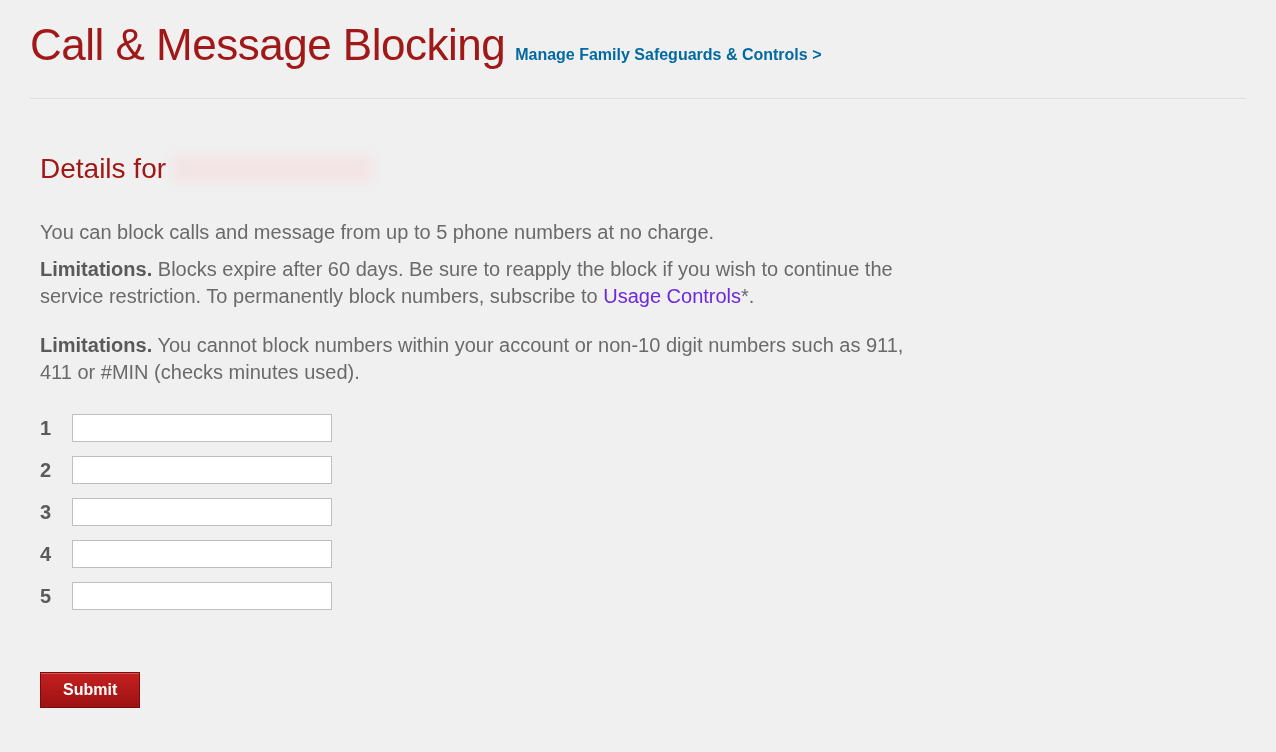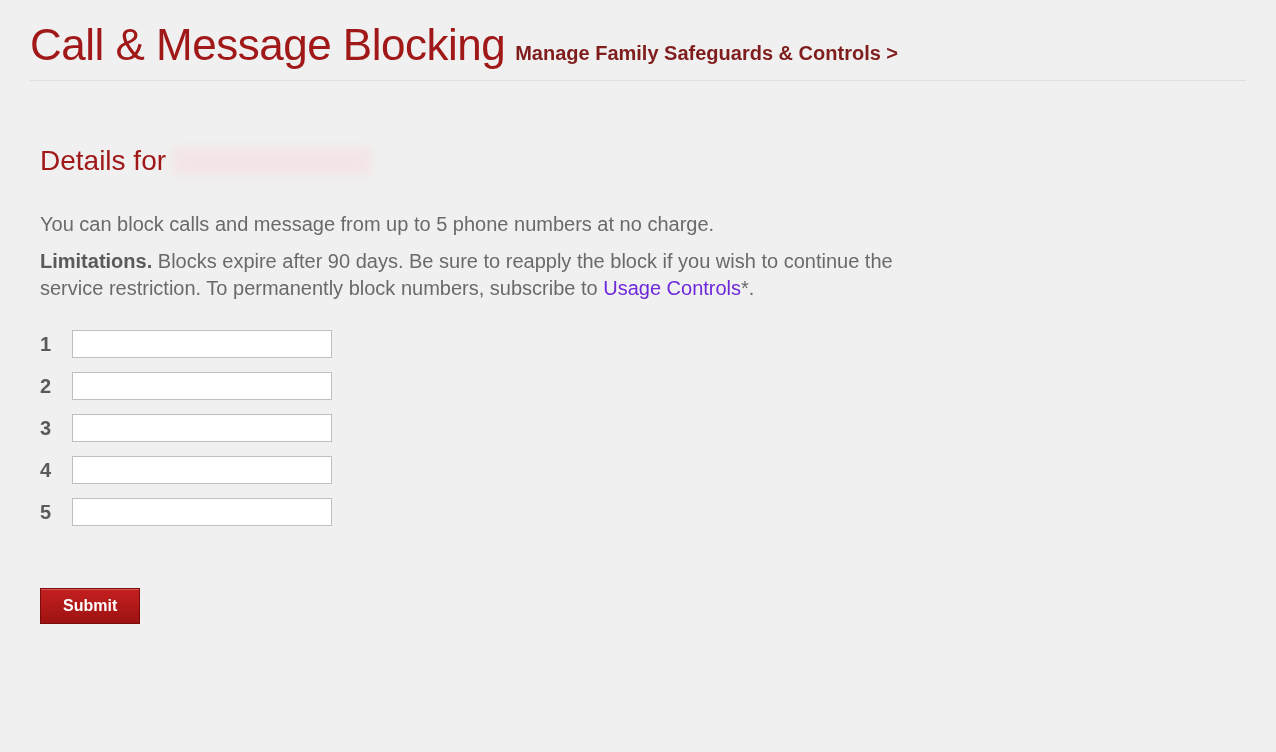--- a/index.html
+++ b/index.html
@@ -10,34 +10,34 @@
     body {
       font-family: "Helvetica Neue", Helvetica, Arial, sans-serif;
       background: #f0f0f0;
       padding: 20px 30px;
       color: #555;
     }
     .header {
       display: flex;
       align-items: baseline;
       gap: 10px;
-      margin-bottom: 24px;
-      padding-bottom: 10px;
+      margin-bottom: 14px;
+      padding-bottom: 28px;
       border-bottom: 1px solid #e0e0e0;
     }
     .page-title {
       font-size: 44px;
       font-weight: 300;
       color: #a01818;
       letter-spacing: -0.5px;
     }
     .manage-link {
-      font-size: 20px;
+      font-size: 16px;
       font-weight: 600;
-      color: #7f1d1d;
+      color: #0369a1;
       text-decoration: none;
       cursor: pointer;
     }
     .content {
       padding-left: 10px;
       padding-top: 40px;
     }
     .details-line {
       display: flex;
       align-items: center;
@@ -123,23 +123,26 @@
 <div class="content">
 
   <div class="details-line">
     <span class="details-for">Details for</span>
     <span class="blurred"></span>
   </div>
 
   <p class="intro">You can block calls and message from up to 5 phone numbers at no charge.</p>
 
   <p class="para">
-    <span class="label">Limitations.</span><span> Blocks expire after 90 days. Be sure to reapply the block if you wish to continue the service restriction. To permanently block numbers, subscribe to </span><a class="inline-link">Usage Controls</a><span>*.</span>
+    <span class="label">Limitations.</span><span> Blocks expire after 60 days. Be sure to reapply the block if you wish to continue the service restriction. To permanently block numbers, subscribe to </span><a class="inline-link">Usage Controls</a><span>*.</span>
   </p>
 
+  <p class="para">
+    <span class="label">Limitations.</span><span> You cannot block numbers within your account or non-10 digit numbers such as 911, 411 or #MIN (checks minutes used).</span>
+  </p>
 
 
   <div class="inputs">
     <div class="input-row">
       <span class="input-num">1</span>
       <input class="phone-input" type="text" value="" style="">
     </div>
     <div class="input-row">
       <span class="input-num">2</span>
       <input class="phone-input" type="text" value="" style="">

